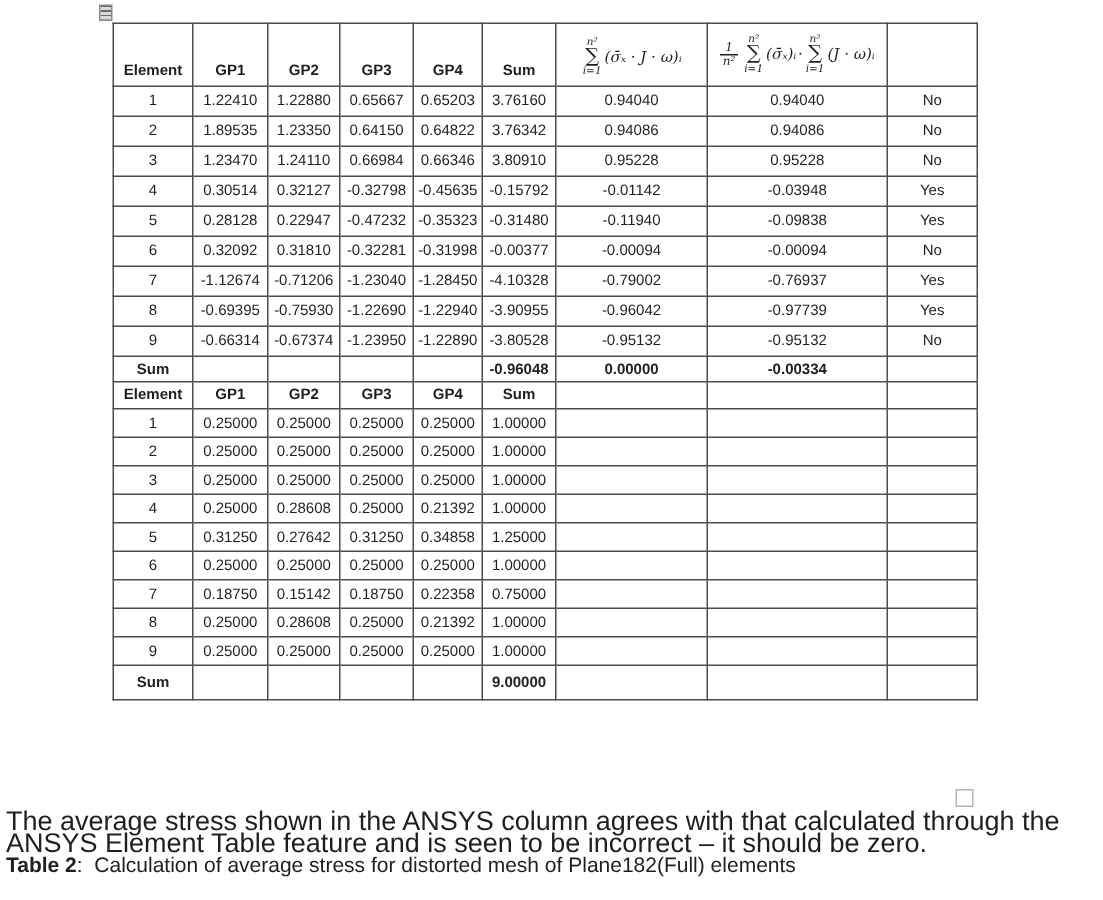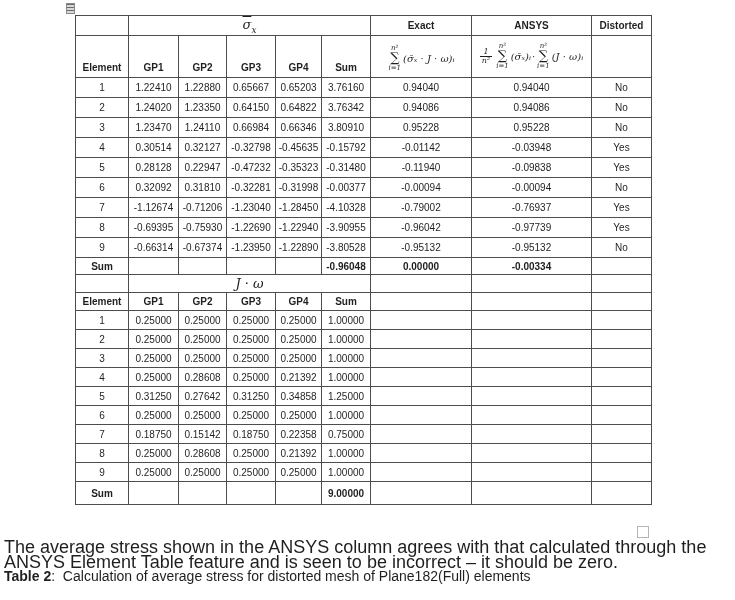--- a/index.html
+++ b/index.html
@@ -79,27 +79,20 @@
         <col style="width:50px">
         <col style="width:48px">
       <col style="width:49px">
         <col style="width:46px">
         <col style="width:49px">
       <col style="width:101px">
         <col style="width:120px">
         <col style="width:60px">
     </colgroup>
     <tbody>
-        <tr class="r-h1">
-          <td></td>
-          <td colspan="5"><span class="serif-math"><span class="ovl">σ</span><sub style="font-size: 9px;">x</sub></span></td>
-          <td class="b">Exact</td>
-          <td class="b">ANSYS</td>
-          <td class="b">Distorted</td>
-        </tr>
         <tr class="r-h2">
           <td class="b vb">Element</td>
           <td class="b vb">GP1</td>
           <td class="b vb">GP2</td>
           <td class="b vb">GP3</td>
           <td class="b vb">GP4</td>
           <td class="b vb">Sum</td>
           <td class="formula-cell"><span class="formula">
               <span class="sum-stack">
                 <span class="sum-lim">n²</span>
@@ -135,21 +128,21 @@
           <td>1.22880</td>
           <td>0.65667</td>
           <td>0.65203</td>
           <td>3.76160</td>
           <td>0.94040</td>
           <td>0.94040</td>
           <td>No</td>
         </tr>
         <tr class="r-d1">
           <td>2</td>
-          <td>1.24020</td>
+          <td>1.89535</td>
           <td>1.23350</td>
           <td>0.64150</td>
           <td>0.64822</td>
           <td>3.76342</td>
           <td>0.94086</td>
           <td>0.94086</td>
           <td>No</td>
         </tr>
         <tr class="r-d1">
           <td>3</td>
@@ -232,27 +225,20 @@
           <td class="b">Sum</td>
           <td></td>
           <td></td>
           <td></td>
           <td></td>
           <td class="b">-0.96048</td>
           <td class="b">0.00000</td>
           <td class="b">-0.00334</td>
           <td></td>
         </tr>
-        <tr class="r-jw">
-          <td></td>
-          <td colspan="5" class="serif-math">J · ω</td>
-          <td></td>
-          <td></td>
-          <td></td>
-        </tr>
         <tr class="r-h3">
           <td class="b">Element</td>
           <td class="b">GP1</td>
           <td class="b">GP2</td>
           <td class="b">GP3</td>
           <td class="b">GP4</td>
           <td class="b">Sum</td>
           <td></td>
           <td></td>
           <td></td>

